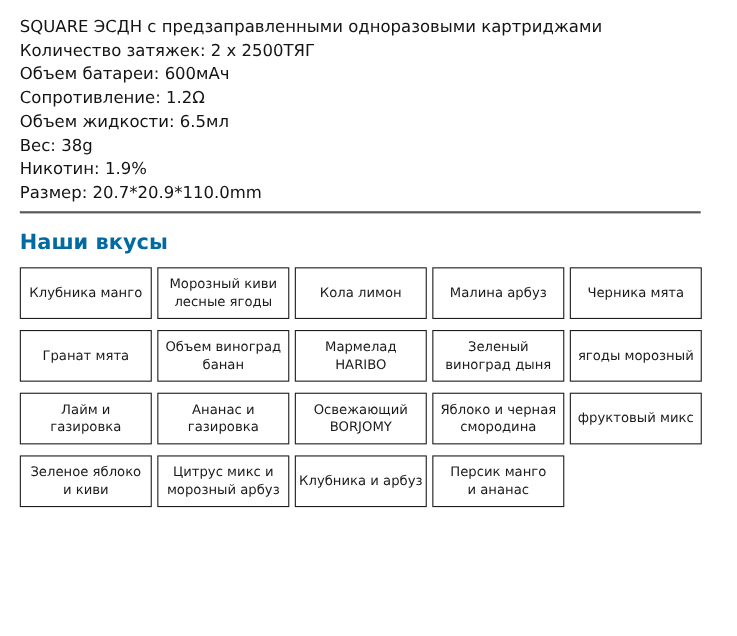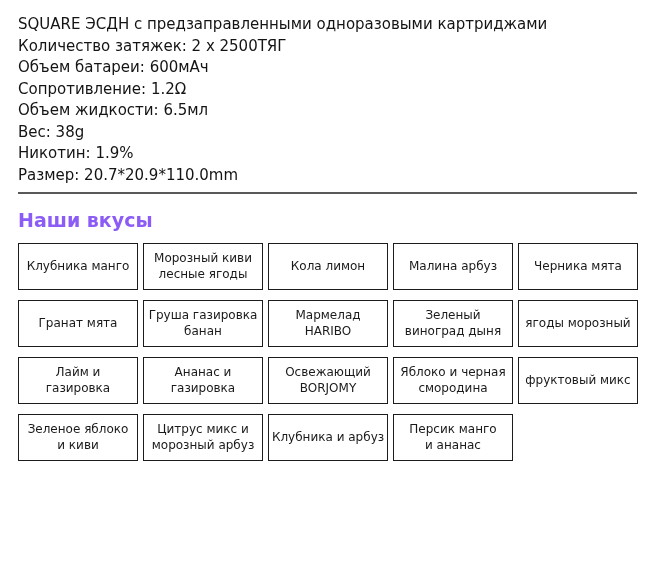--- a/index.html
+++ b/index.html
@@ -23,21 +23,21 @@
   .divider {
     border: none;
     border-top: 2px solid #595959;
     width: 619px;
     margin: 6px 0 0 0;
   }
   .flavors-heading {
     font-size: 19px;
     font-weight: 700;
     margin: 15px 0 12px 0;
-    color: #8b5cf6;
+    color: #0369a1;
   }
   .flavor-grid {
     display: grid;
     grid-template-columns: repeat(5, 120px);
     column-gap: 5px;
     row-gap: 10px;
     width: 620px;
   }
   .flavor-box {
     box-sizing: border-box;
@@ -106,21 +106,21 @@
 
       <div class="flavor-box">
         <span>Черника мята</span>
       </div>
 
       <div class="flavor-box">
         <span>Гранат мята</span>
       </div>
 
       <div class="flavor-box">
-        <span>Груша газировка
+        <span>Объем виноград
 банан</span>
       </div>
 
       <div class="flavor-box">
         <span>Мармелад
 HARIBO</span>
       </div>
 
       <div class="flavor-box">
         <span>Зеленый

